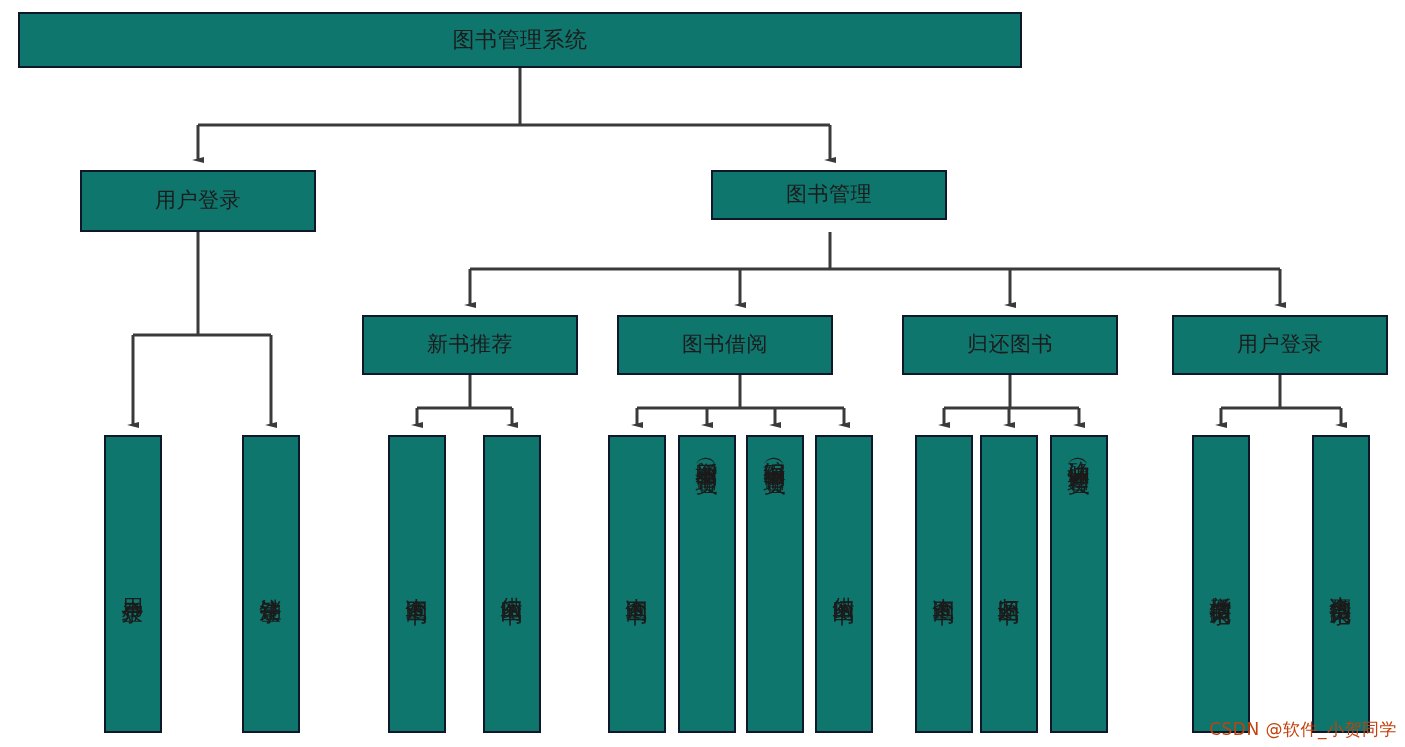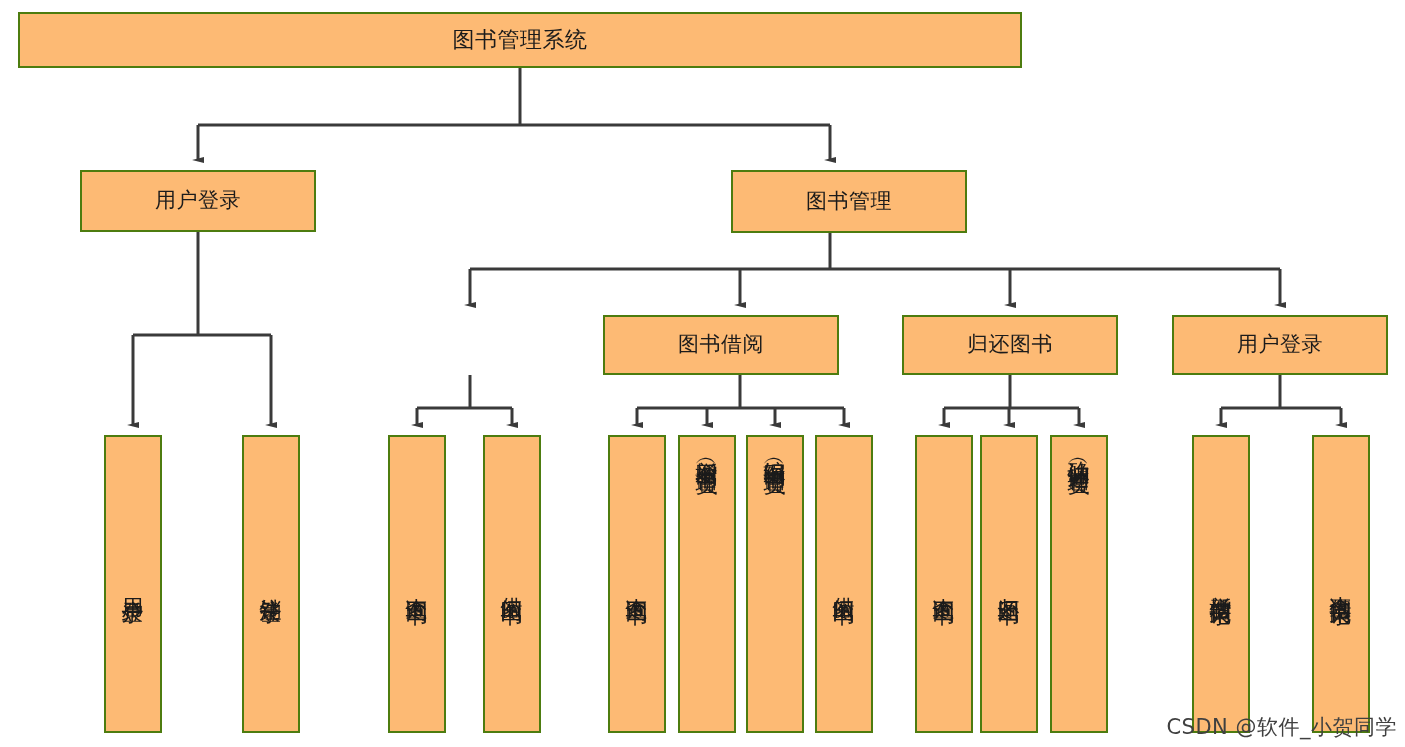--- a/index.html
+++ b/index.html
@@ -21,22 +21,22 @@
   #diagram-svg {
     position: absolute;
     left: 0;
     top: 0;
     width: 1405px;
     height: 747px;
   }
   .node {
     position: absolute;
     box-sizing: border-box;
-    border: 2px solid #4d7c0f;
-    background: #fdba74;
+    border: 2px solid #0f172a;
+    background: #0f766e;
     display: flex;
     align-items: center;
     justify-content: center;
     color: #1b1b1b;
   }
   .node-label {
     display: block;
     text-align: center;
     line-height: 1.22;
     letter-spacing: 0.5px;
@@ -64,22 +64,22 @@
     white-space: nowrap;
   }
   .node.vert.centered {
     align-items: center;
     padding-top: 0;
   }
   .watermark {
     position: absolute;
     right: 8px;
     bottom: 6px;
-    font-size: 21px;
-    color: #404040;
+    font-size: 17px;
+    color: #c2410c;
     letter-spacing: 0.5px;
     white-space: nowrap;
     pointer-events: none;
   }
 </style>
 </head>
 <body>
 
 <div id="diagram-root">
 
@@ -133,25 +133,28 @@
     </g>
   </svg>
 
   <div class="node horiz root" style="left:18px; top:12px; width:1004px; height:56px;">
     <span class="node-label">图书管理系统</span>
   </div>
 
   <div class="node horiz" style="left:80px; top:170px; width:236px; height:62px;">
     <span class="node-label">用户登录</span>
   </div>
-  <div class="node horiz" style="left:731px; top:170px; width:236px; height:63px;">
+  <div class="node horiz" style="left:711px; top:170px; width:236px; height:50px;">
     <span class="node-label">图书管理</span>
   </div>
 
-  <div class="node horiz" style="left:603px; top:315px; width:236px; height:60px;">
+  <div class="node horiz" style="left:362px; top:315px; width:216px; height:60px;">
+    <span class="node-label">新书推荐</span>
+  </div>
+  <div class="node horiz" style="left:617px; top:315px; width:216px; height:60px;">
     <span class="node-label">图书借阅</span>
   </div>
   <div class="node horiz" style="left:902px; top:315px; width:216px; height:60px;">
     <span class="node-label">归还图书</span>
   </div>
   <div class="node horiz" style="left:1172px; top:315px; width:216px; height:60px;">
     <span class="node-label">用户登录</span>
   </div>
 
   <div class="node vert centered" style="left:104px; top:435px; width:58px; height:298px;">

